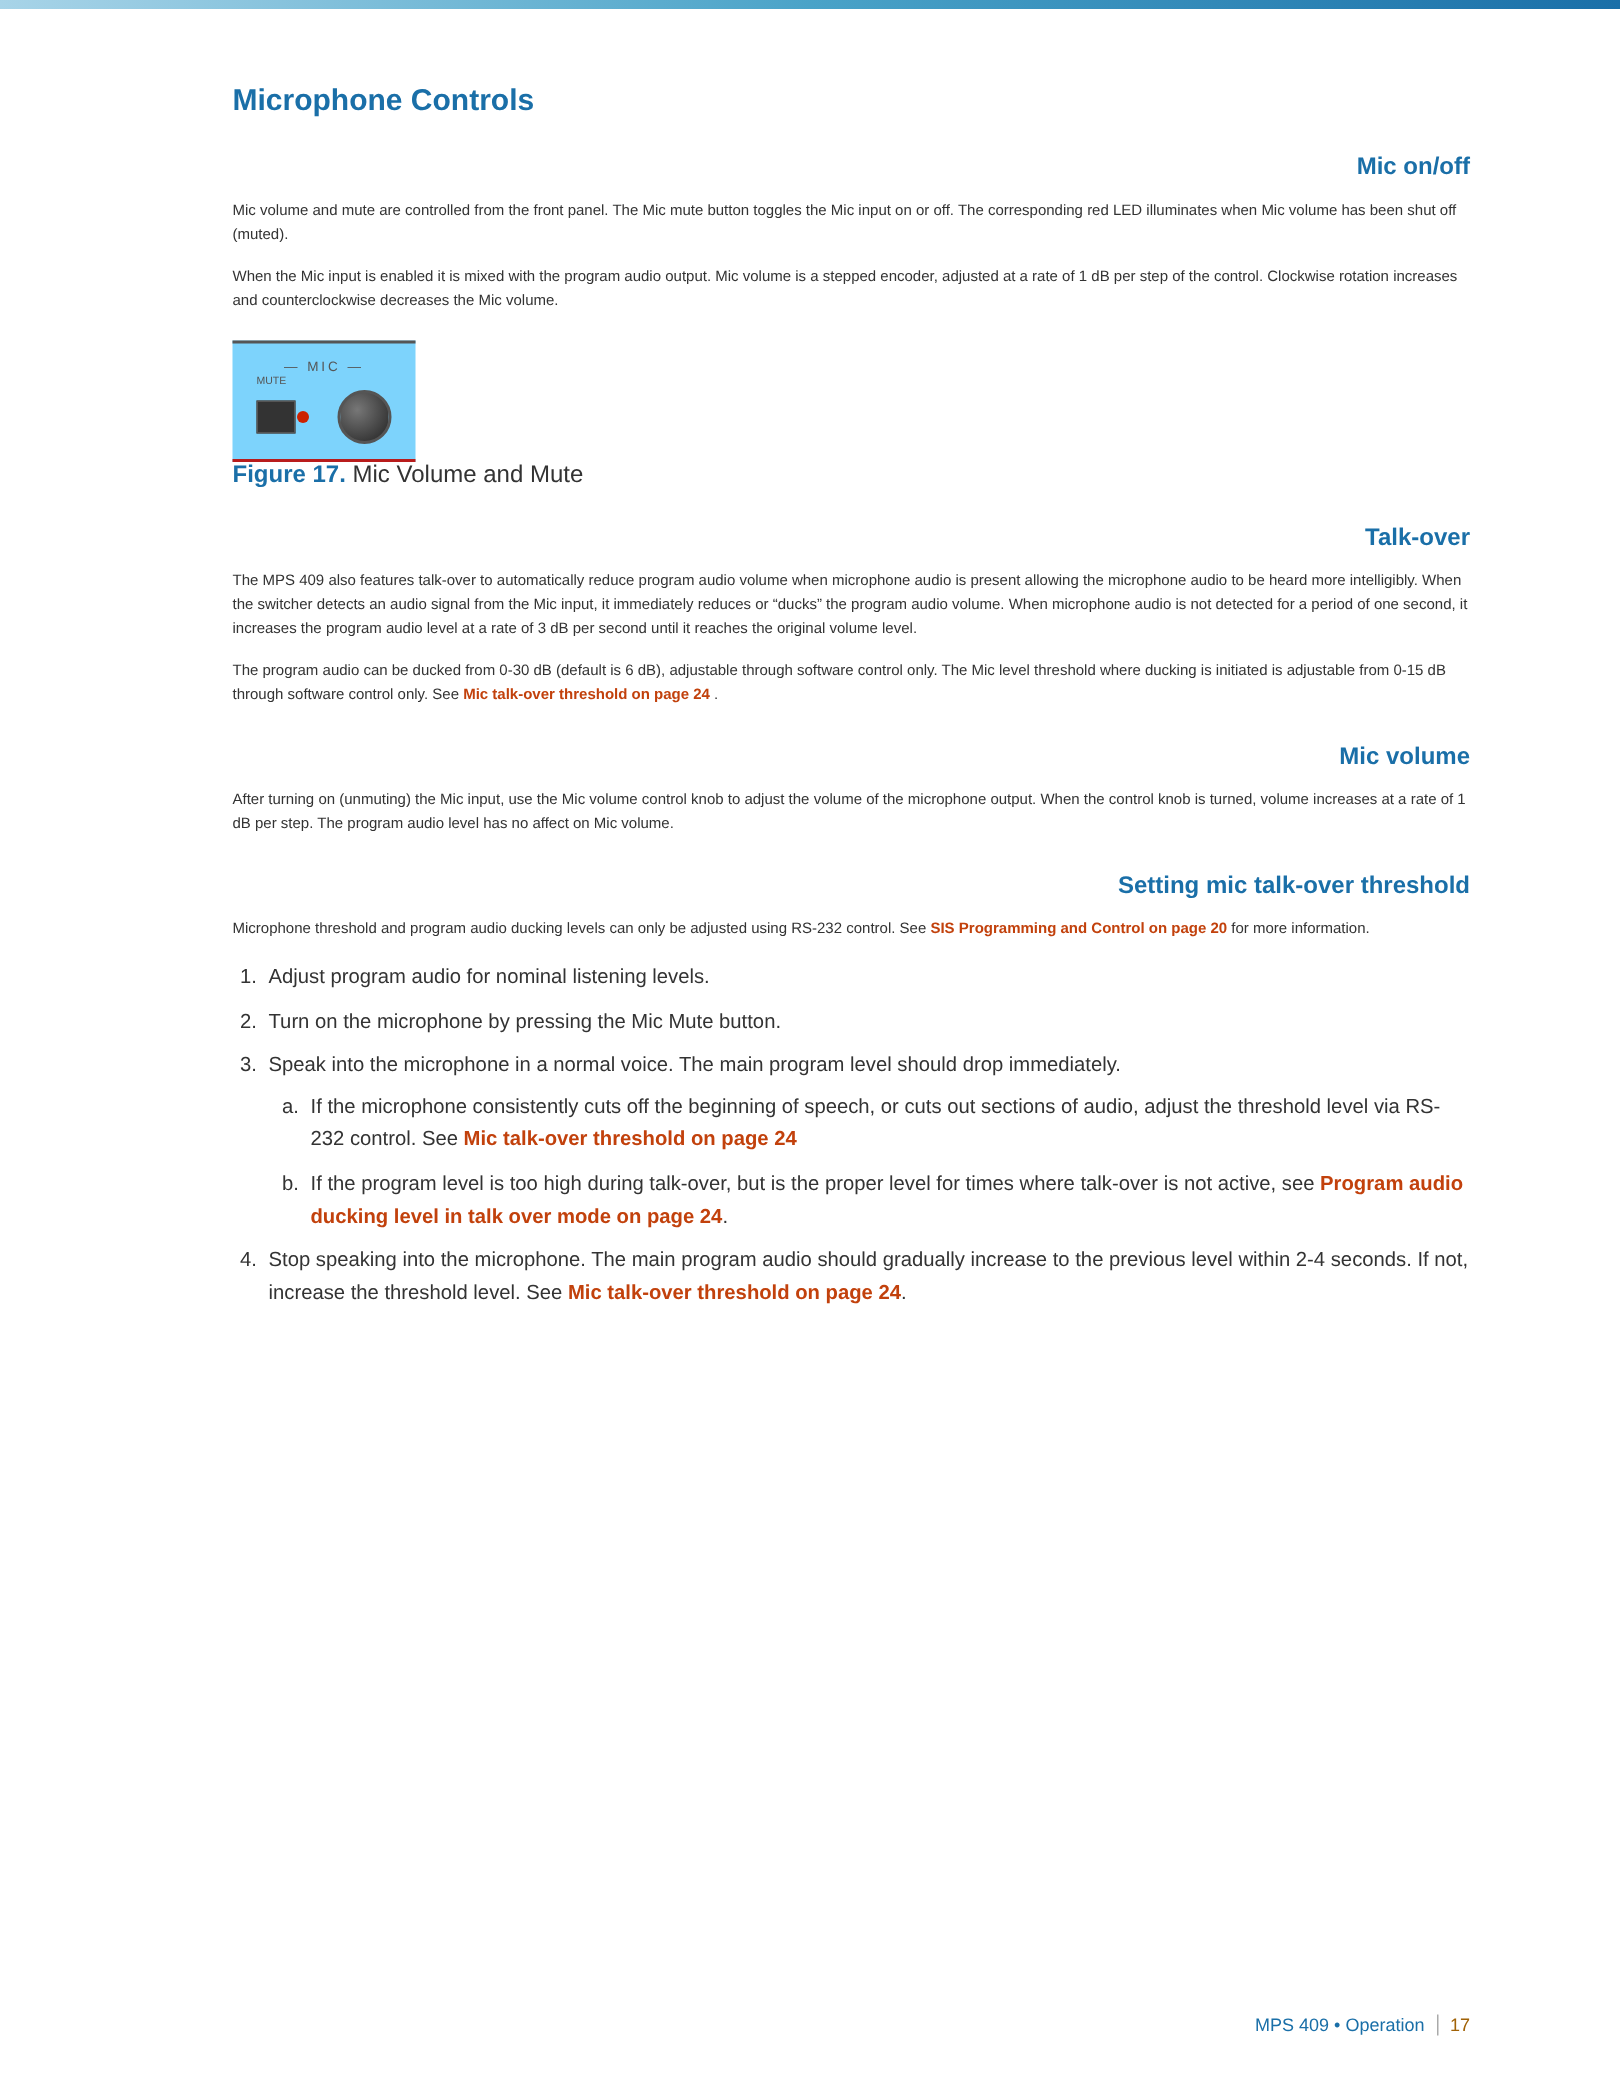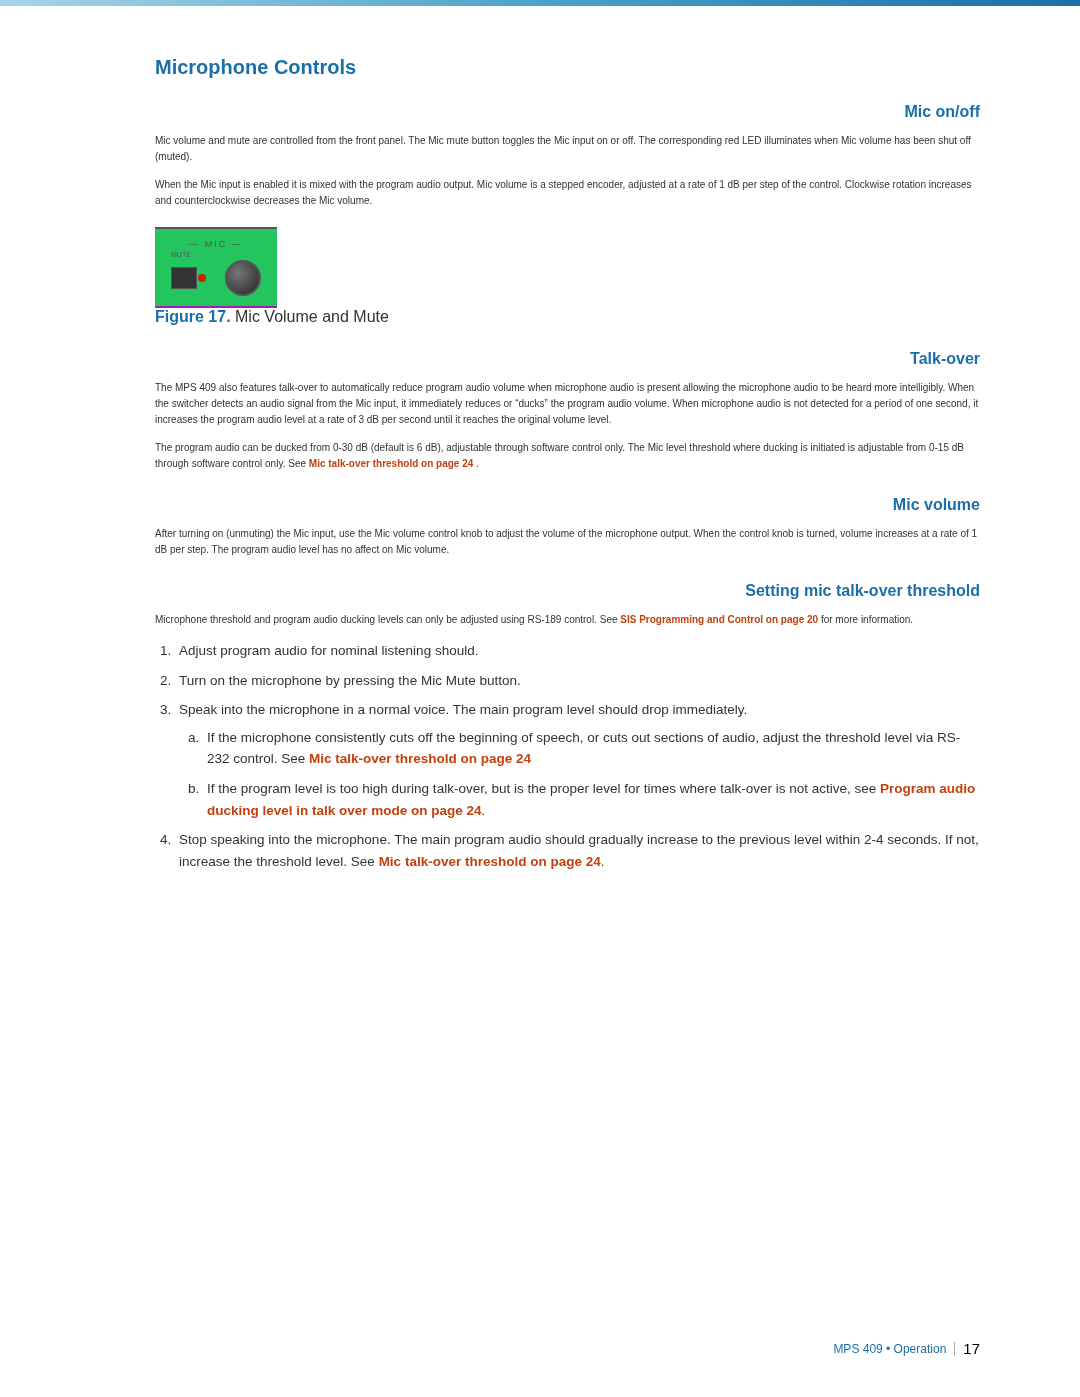--- a/index.html
+++ b/index.html
@@ -57,24 +57,24 @@
 
     .figure-container {
       margin: 18px 0 6px 0;
       display: flex;
       flex-direction: column;
       align-items: flex-start;
     }
 
     .figure-box {
       border-top: 2px solid #555;
-      border-bottom: 2px solid #a21caf;
+      border-bottom: 2px solid #b91c1c;
       padding: 10px 16px;
       display: inline-block;
-      background: #22c55e;
+      background: #7dd3fc;
     }
 
     .mic-label-top {
       font-size: 9px;
       color: #555;
       text-align: center;
       letter-spacing: 2px;
       margin-bottom: 2px;
     }
 
@@ -180,22 +180,22 @@
       color: #1a6fa8;
     }
 
     .footer-divider {
       width: 1px;
       height: 14px;
       background: #aaa;
     }
 
     .footer-page {
-      font-size: 15px;
-      color: #000000;
+      font-size: 12px;
+      color: #a16207;
     }
   </style>
 </head>
 <body>
 
 <div class="top-bar"></div>
 
 <div class="page-container">
 
   <h1 class="section-title">Microphone Controls</h1>
@@ -235,27 +235,27 @@
     <a class="link-blue" href="#">Mic talk-over threshold on page 24</a><span> .</span>
   </p>
 
   <h2 class="sub-title">Mic volume</h2>
 
   <p>After turning on (unmuting) the Mic input, use the Mic volume control knob to adjust the volume of the microphone output. When the control knob is turned, volume increases at a rate of 1 dB per step. The program audio level has no affect on Mic volume.</p>
 
   <h2 class="sub-title">Setting mic talk-over threshold</h2>
 
   <p>
-    <span>Microphone threshold and program audio ducking levels can only be adjusted using RS-189 control. See</span>
+    <span>Microphone threshold and program audio ducking levels can only be adjusted using RS-232 control. See</span>
     <a class="link-blue" href="#">SIS Programming and Control on page 20</a><span> for more information.</span>
   </p>
 
   <ol class="numbered-list">
     <li>
-      <span>Adjust program audio for nominal listening should.</span>
+      <span>Adjust program audio for nominal listening levels.</span>
     </li>
     <li>
       <span>Turn on the microphone by pressing the Mic Mute button.</span>
     </li>
     <li>
       <span>Speak into the microphone in a normal voice. The main program level should drop immediately.</span>
       <ol class="sub-list">
         <li>
           <span>If the microphone consistently cuts off the beginning of speech, or cuts out sections of audio, adjust the threshold level via RS-232 control. See </span>
           <a class="link-blue" href="#">Mic talk-over threshold on page 24</a>

